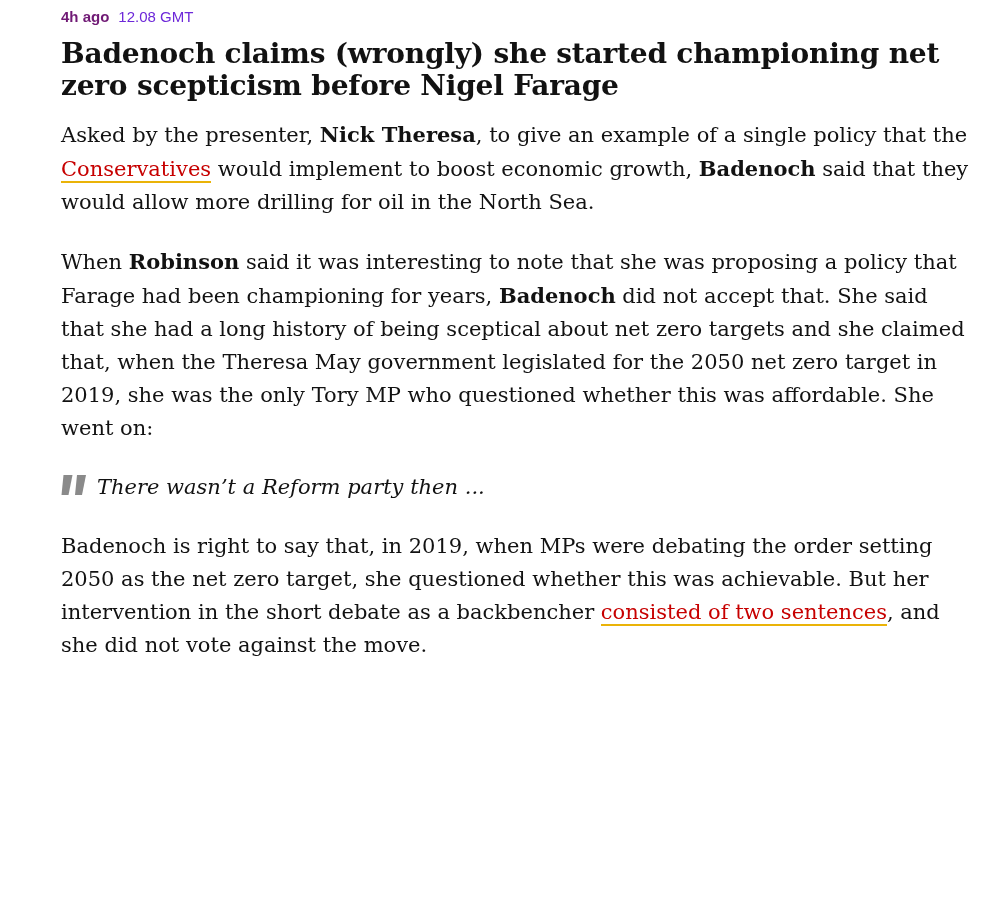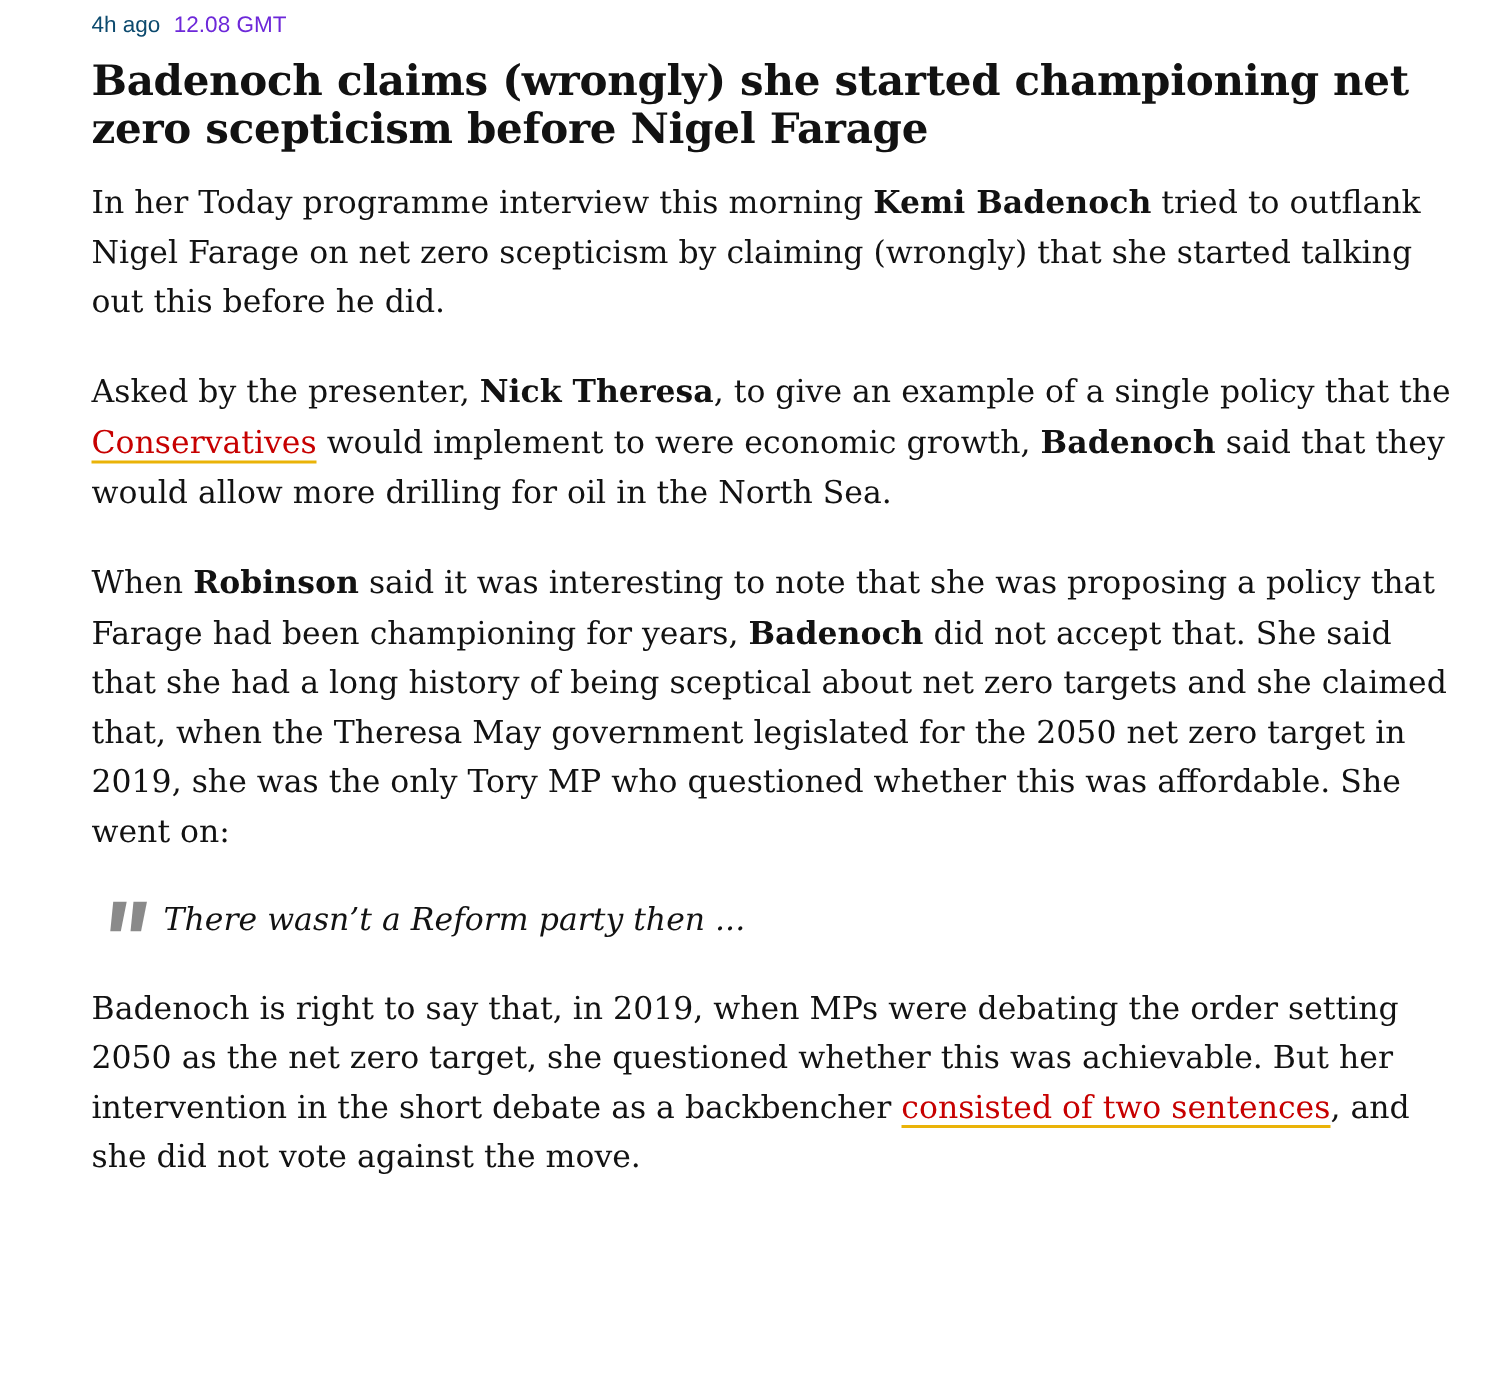--- a/index.html
+++ b/index.html
@@ -19,22 +19,22 @@
     padding: 8px 25px 20px 61px;
     box-sizing: content-box;
   }
   .meta {
     font-family: "Liberation Sans", sans-serif;
     font-size: 15px;
     line-height: 18px;
     margin: 0 0 12px 0;
   }
   .time-ago {
-    font-weight: 400;
-    color: #0c4a6e;
+    font-weight: 700;
+    color: #701a75;
     margin-right: 9px;
     text-align: center;
   }
   .timestamp {
     font-weight: 400;
     color: #6d28d9;
   }
   .headline {
     font-size: 28px;
     line-height: 32px;
@@ -49,21 +49,21 @@
     margin: 0 0 26px 0;
   }
   .bold { font-weight: 700; }
   .inline-link {
     color: #c70000;
     text-decoration: none;
     border-bottom: 2px solid #eab308;
     cursor: pointer;
   }
   blockquote.quote-block {
-    margin: 0 0 26px 12px;
+    margin: 0 0 26px 0;
     padding: 0;
   }
   blockquote.quote-block p {
     font-style: italic;
     margin: 0 0 26px 0;
   }
   blockquote.quote-block p:last-child { margin-bottom: 0; }
   .quote-icon {
     display: inline-block;
     margin-right: 9px;
@@ -73,22 +73,21 @@
 </style>
 </head>
 <body>
 
 <article class="post">
   <div class="meta">
     <span class="time-ago">4h ago</span><span class="timestamp">12.08 GMT</span>
   </div>
   <h2 class="headline">Badenoch claims (wrongly) she started championing net zero scepticism before Nigel Farage</h2>
   <div class="body-copy">
-      <p><span>In her Today programme interview this morning </span><span class="bold">Kemi Badenoch</span><span> tried to outflank Nigel Farage on net zero scepticism by claiming (wrongly) that she started talking out this before he did.</span></p>
-      <p><span>Asked by the presenter, </span><span class="bold">Nick Theresa</span><span>, to give an example of a single policy that the </span><a href="#" class="inline-link">Conservatives</a><span> would implement to were economic growth, </span><span class="bold">Badenoch</span><span> said that they would allow more drilling for oil in the North Sea.</span></p>
+      <p><span>Asked by the presenter, </span><span class="bold">Nick Theresa</span><span>, to give an example of a single policy that the </span><a href="#" class="inline-link">Conservatives</a><span> would implement to boost economic growth, </span><span class="bold">Badenoch</span><span> said that they would allow more drilling for oil in the North Sea.</span></p>
       <p><span>When </span><span class="bold">Robinson</span><span> said it was interesting to note that she was proposing a policy that Farage had been championing for years, </span><span class="bold">Badenoch</span><span> did not accept that. She said that she had a long history of being sceptical about net zero targets and she claimed that, when the Theresa May government legislated for the 2050 net zero target in 2019, she was the only Tory MP who questioned whether this was affordable. She went on:</span></p>
       <blockquote class="quote-block">
         <p><span class="quote-icon"><svg width="27" height="20" viewBox="0 0 27 20">
               <path fill="#8a8a8a" d="M2.5 0 H11.5 L7.5 20 H0.5 Z"></path>
               <path fill="#8a8a8a" d="M16 0 H25 L21 20 H14 Z"></path>
             </svg></span><span>There wasn’t a Reform party then ...</span></p>
       </blockquote>
       <p><span>Badenoch is right to say that, in 2019, when MPs were debating the order setting 2050 as the net zero target, she questioned whether this was achievable. But her intervention in the short debate as a backbencher </span><a href="#" class="inline-link">consisted of two sentences</a><span>, and she did not vote against the move.</span></p>
     </div>
 </article>

